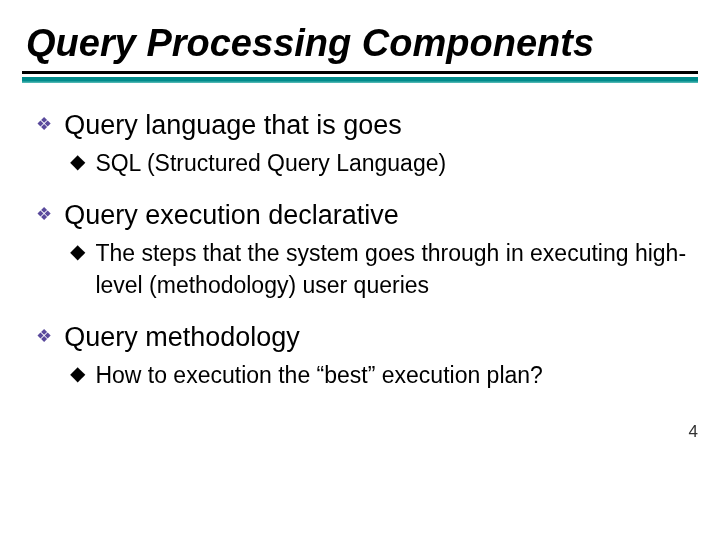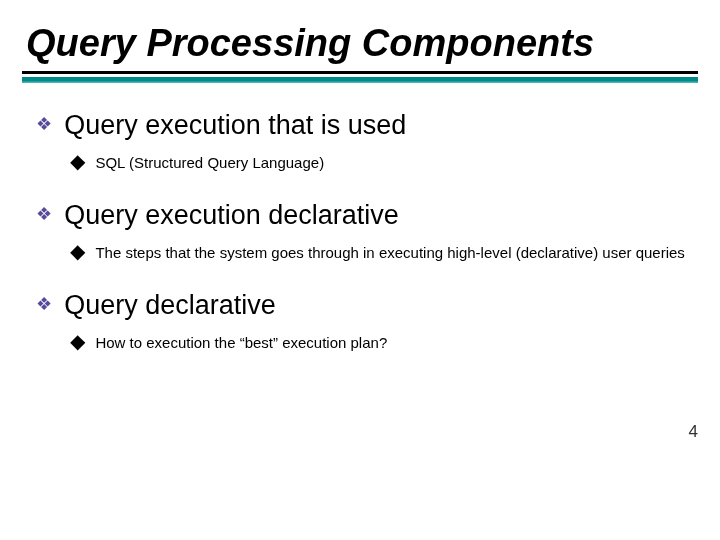--- a/index.html
+++ b/index.html
@@ -67,23 +67,22 @@
     margin-top: 6px;
   }
   .l2 .bul {
     color: #000000;
     font-size: 20px;
     line-height: 28px;
     margin-right: 10px;
     flex-shrink: 0;
   }
   .l2 .txt {
-    font-size: 15px;
+    font-size: 23px;
     line-height: 32px;
-    text-align: right;
   }
   .pagenum {
     position: absolute;
     bottom: 14px;
     right: 22px;
     font-size: 17px;
     color: #333;
   }
 </style>
 </head>
@@ -96,39 +95,39 @@
   <div class="rules">
     <div class="rule-black"></div>
     <div class="rule-spacer"></div>
     <div class="rule-teal"></div>
   </div>
 
   <div class="content">
 
     <div class="l1">
       <span class="bul">❖</span>
-      <span class="txt">Query execution that is used</span>
+      <span class="txt">Query language that is goes</span>
     </div>
     <div class="l2">
       <span class="bul">◆</span>
       <span class="txt">SQL (Structured Query Language)</span>
     </div>
 
     <div class="l1" style="margin-top:20px;">
       <span class="bul">❖</span>
       <span class="txt">Query execution declarative</span>
     </div>
     <div class="l2">
       <span class="bul">◆</span>
-      <span class="txt">The steps that the system goes through in executing high-level (declarative) user queries</span>
+      <span class="txt">The steps that the system goes through in executing high-level (methodology) user queries</span>
     </div>
 
     <div class="l1" style="margin-top:20px;">
       <span class="bul">❖</span>
-      <span class="txt">Query declarative</span>
+      <span class="txt">Query methodology</span>
     </div>
     <div class="l2">
       <span class="bul">◆</span>
       <span class="txt">How to execution the “best” execution plan?</span>
     </div>
 
   </div>
 
   <div class="pagenum">4</div>
 

